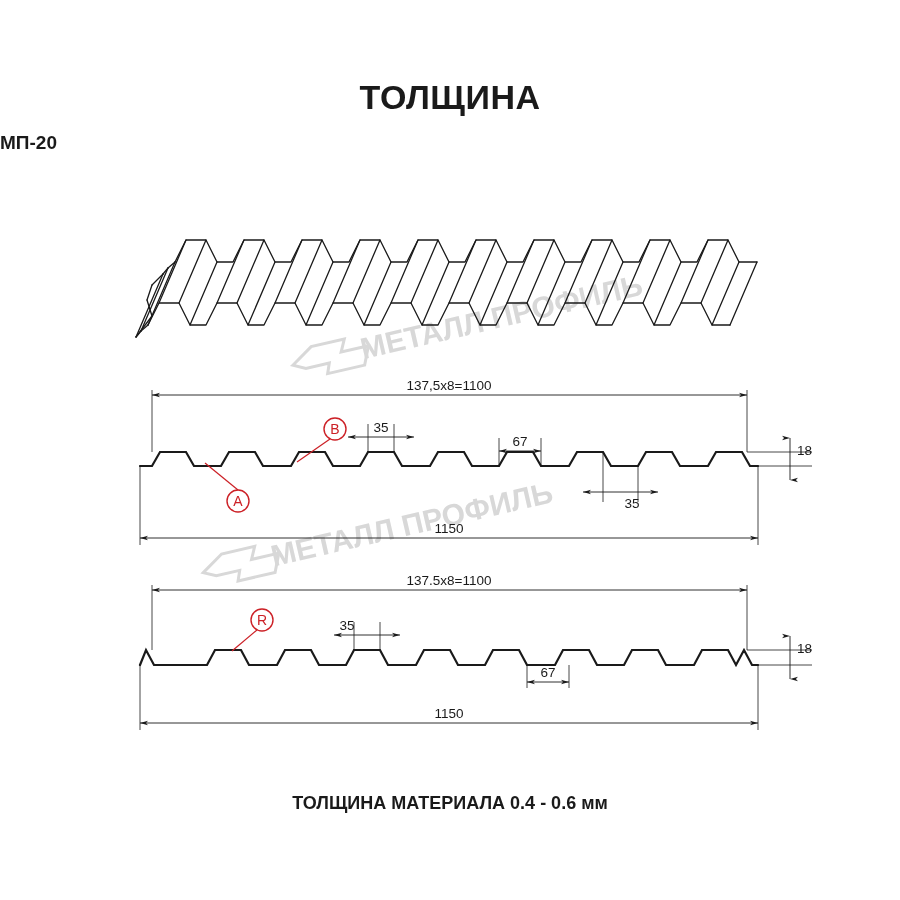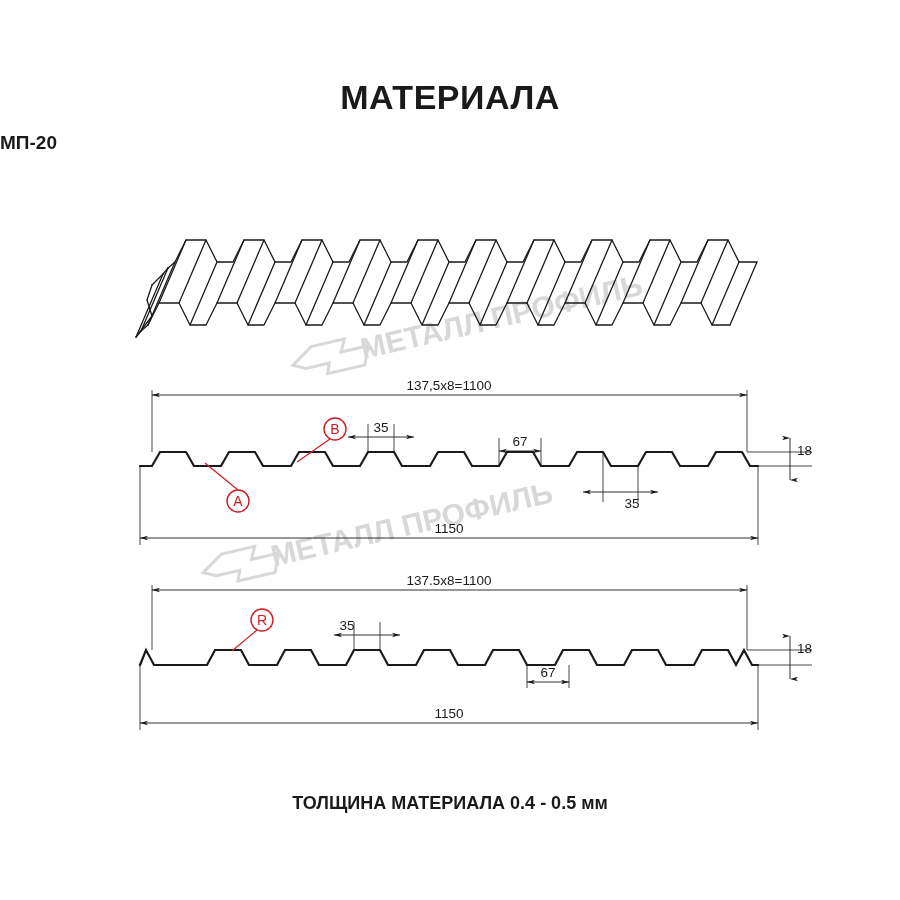--- a/index.html
+++ b/index.html
@@ -77,23 +77,23 @@
     font-family: "Liberation Sans", sans-serif;
     font-size: 14px;
     fill: #cc2026;
   }
 </style>
 </head>
 <body>
 
 <div id="page">
 
-  <div class="title">МАТЕРИАЛА</div>
+  <div class="title">ТОЛЩИНА</div>
   <div class="subtitle">МП-20</div>
-  <div class="footer">ТОЛЩИНА МАТЕРИАЛА 0.4 - 0.5 мм</div>
+  <div class="footer">ТОЛЩИНА МАТЕРИАЛА 0.4 - 0.6 мм</div>
 
   <svg class="layer" viewBox="0 0 900 900">
     <g transform="rotate(-13 490 330)">
       <path class="wm-shape" d="M290 320 l22 -14 h34 l-6 12 h28 l-8 18 h-38 l4 -10 h-24 z"></path>
       <text class="wm-text" x="360" y="330">МЕТАЛЛ ПРОФИЛЬ</text>
     </g>
     <g transform="rotate(-13 430 510)">
       <path class="wm-shape" d="M195 520 l22 -14 h34 l-6 12 h28 l-8 18 h-38 l4 -10 h-24 z"></path>
       <text class="wm-text" x="265" y="530">МЕТАЛЛ ПРОФИЛЬ</text>
     </g>

